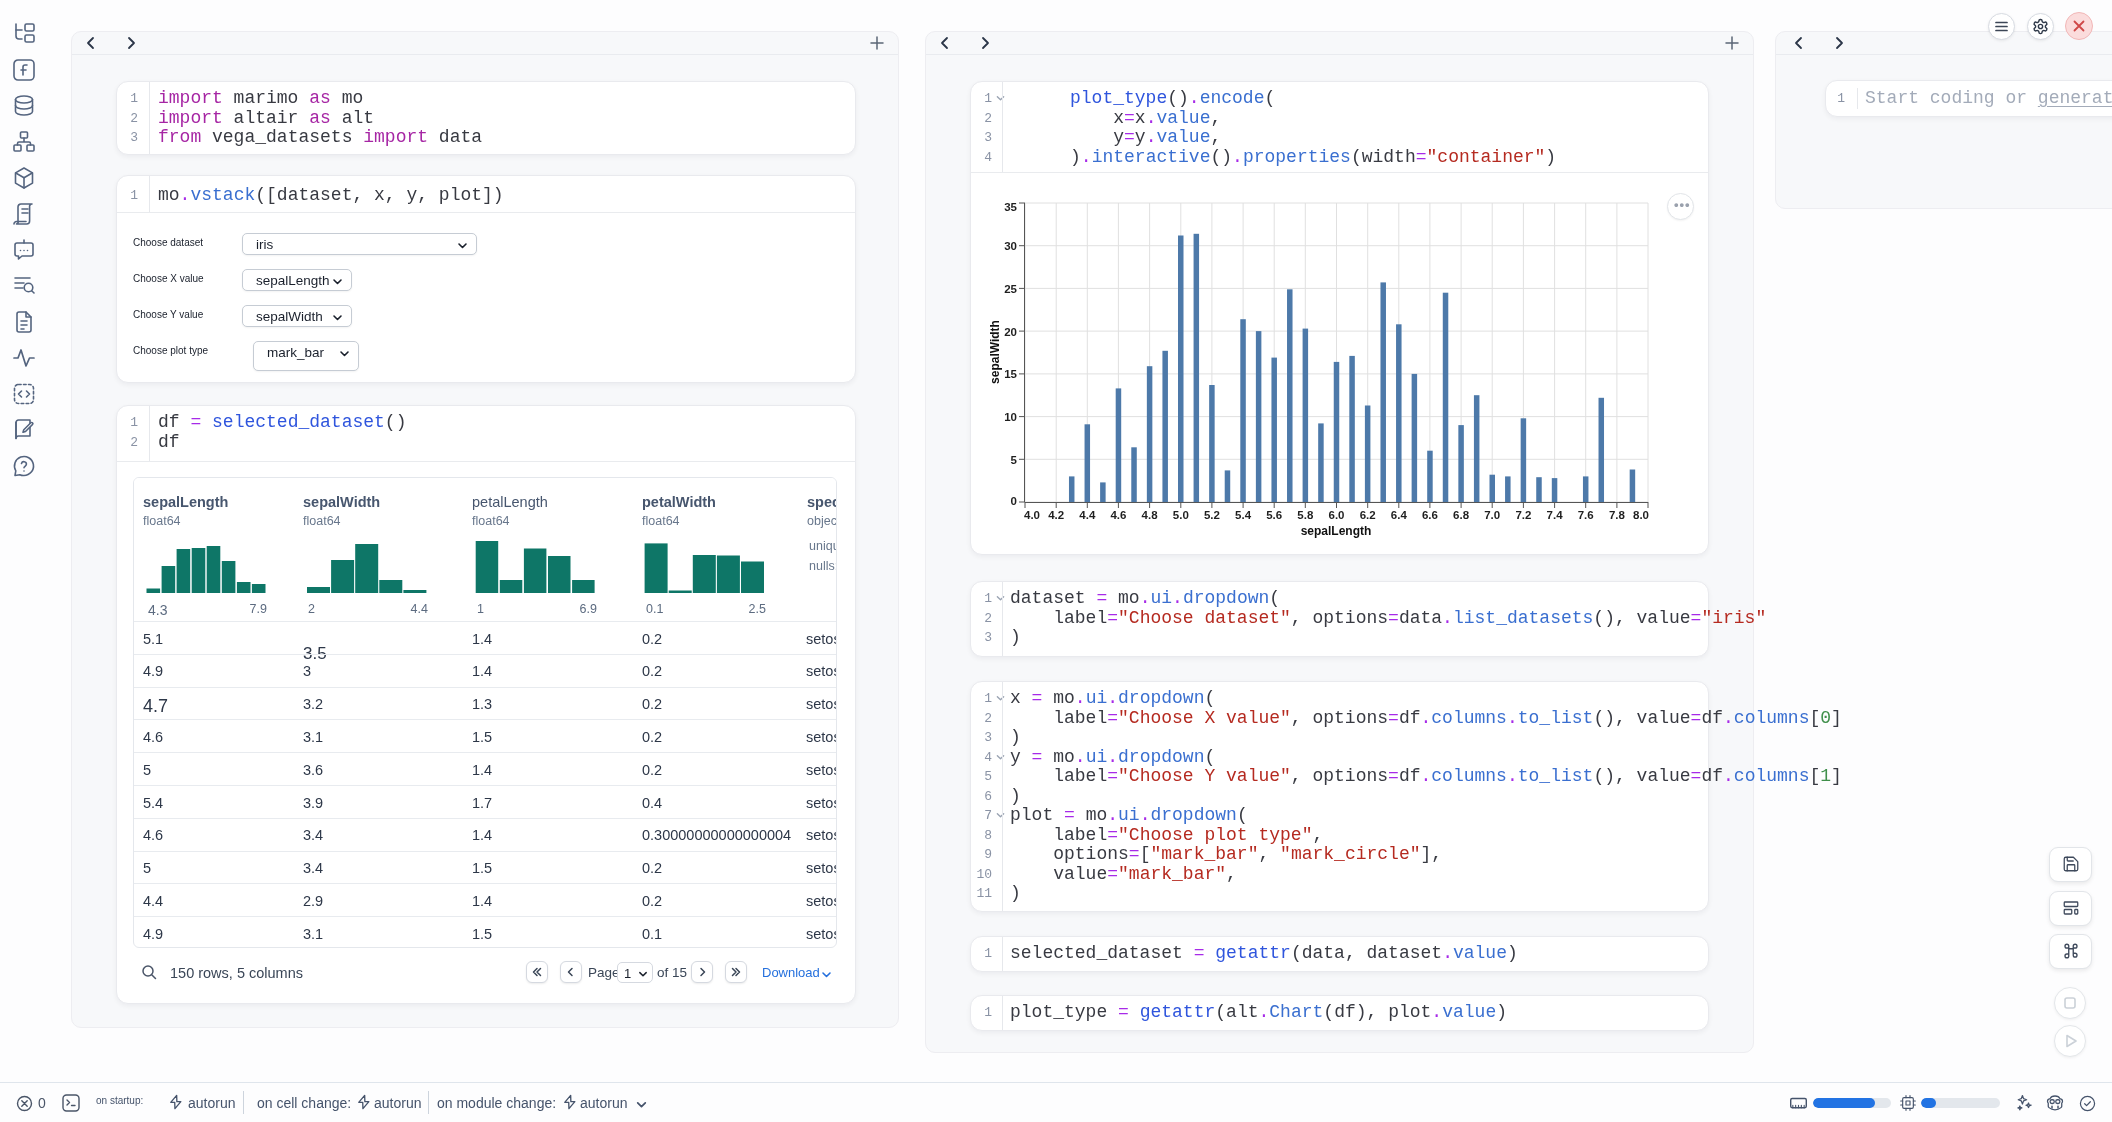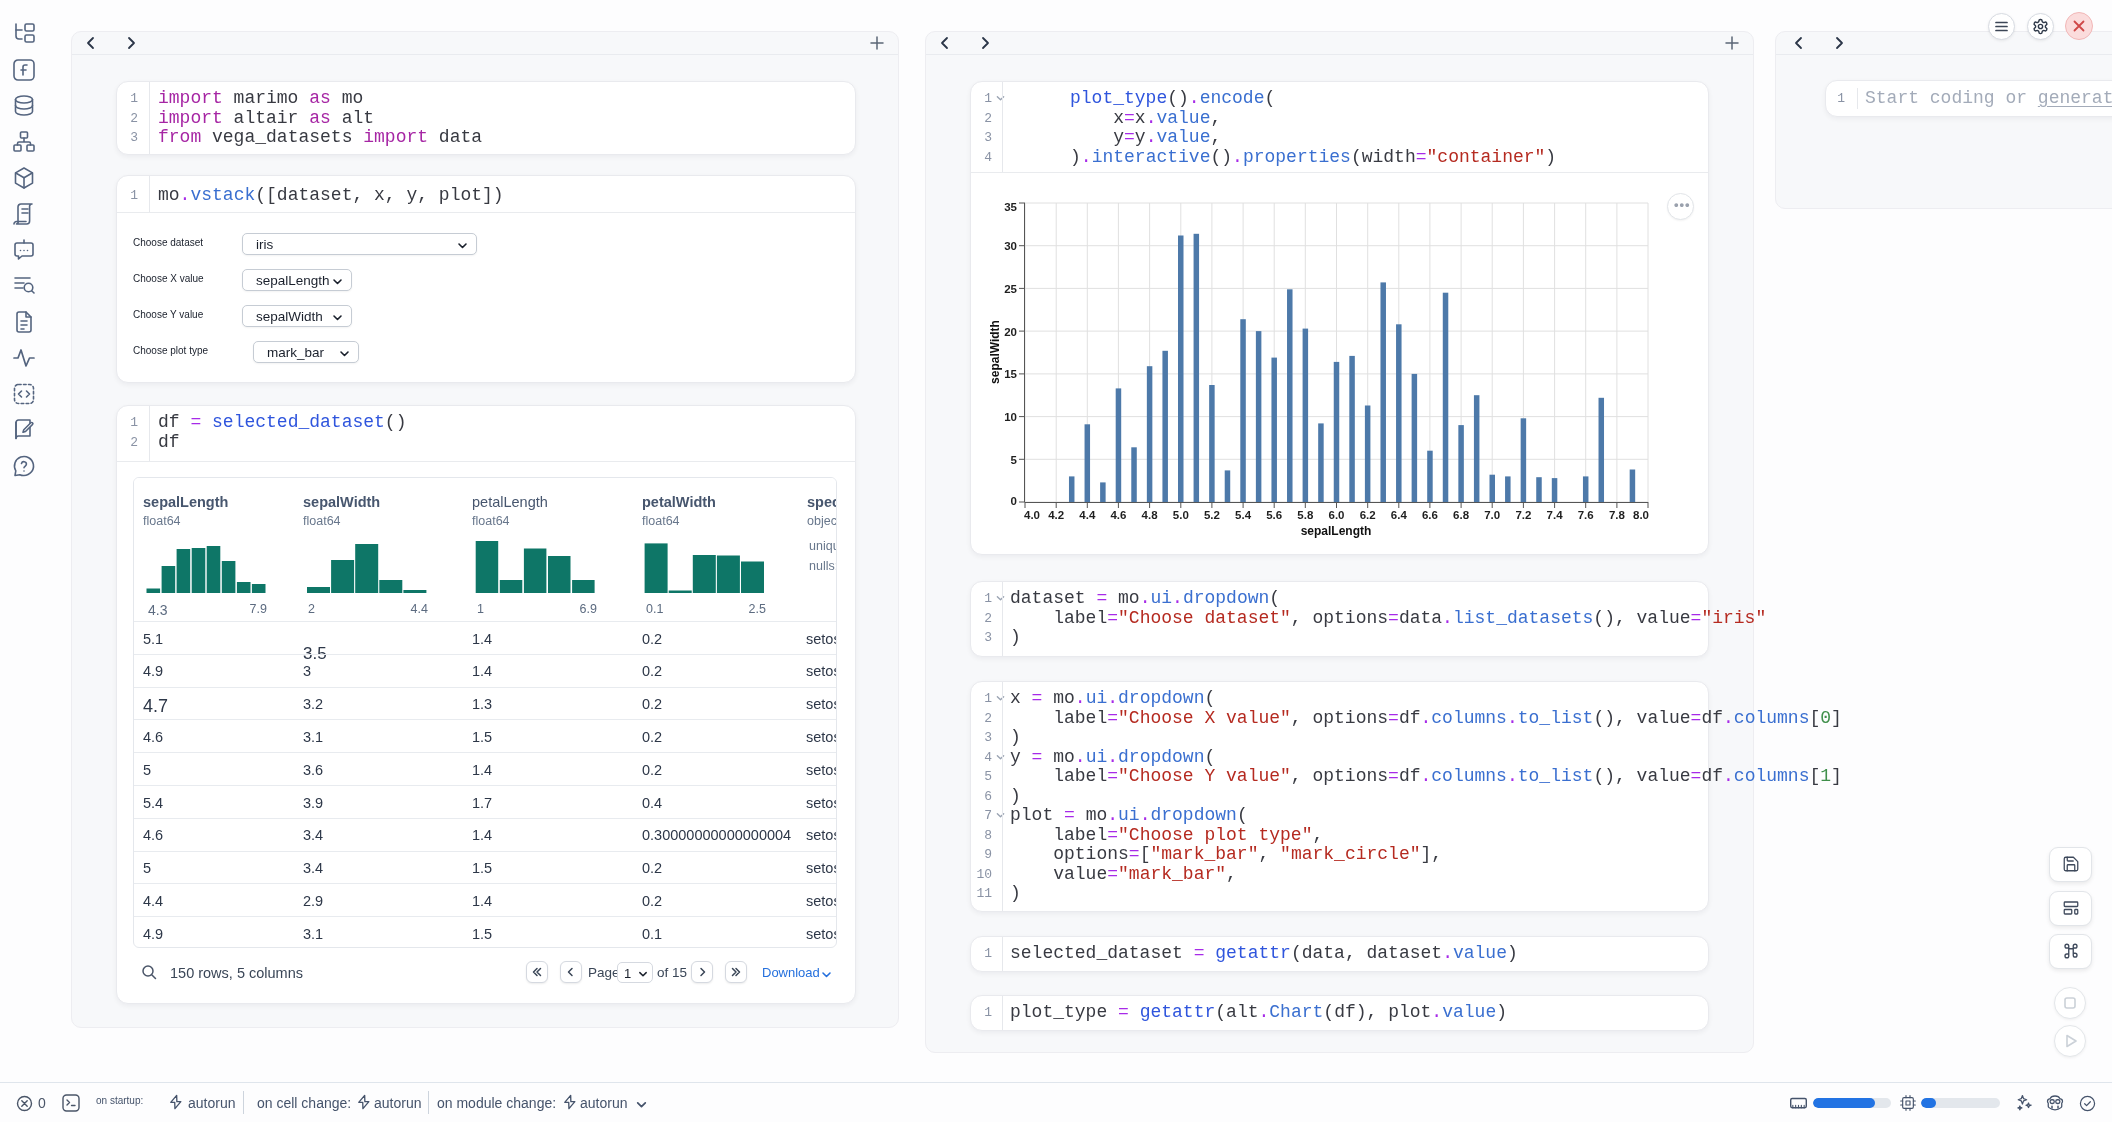--- a/index.html
+++ b/index.html
@@ -169,21 +169,21 @@
     </svg>
   </div>
 <div class="lbl" style="left:133px;top:309px">Choose Y value</div>
 <div class="sel" style="left:242px;top:305px;width:110px;height:22px">
     <span>sepalWidth</span>
     <svg class="chv" width="11" height="11" viewBox="0 0 11 11" fill="none" stroke="#1a202c" stroke-width="1.6" stroke-linecap="round" stroke-linejoin="round">
       <path d="M2 4l3.5 3.5L9 4"></path>
     </svg>
   </div>
 <div class="lbl" style="left:133px;top:345px">Choose plot type</div>
-<div class="sel" style="left:253px;top:341px;width:106px;height:22px">
+<div class="sel" style="left:253px;top:341px;width:106px;height:30px">
     <span>mark_bar</span>
     <svg class="chv" width="11" height="11" viewBox="0 0 11 11" fill="none" stroke="#1a202c" stroke-width="1.6" stroke-linecap="round" stroke-linejoin="round">
       <path d="M2 4l3.5 3.5L9 4"></path>
     </svg>
   </div>
 
 <div class="cell" style="left:116px;top:405px;width:740px;height:599px"></div>
 <div class="gut" style="left:116px;top:413px;width:22px">1
 2</div>
 <div class="vdiv" style="left:149px;top:406px;height:55px"></div>

